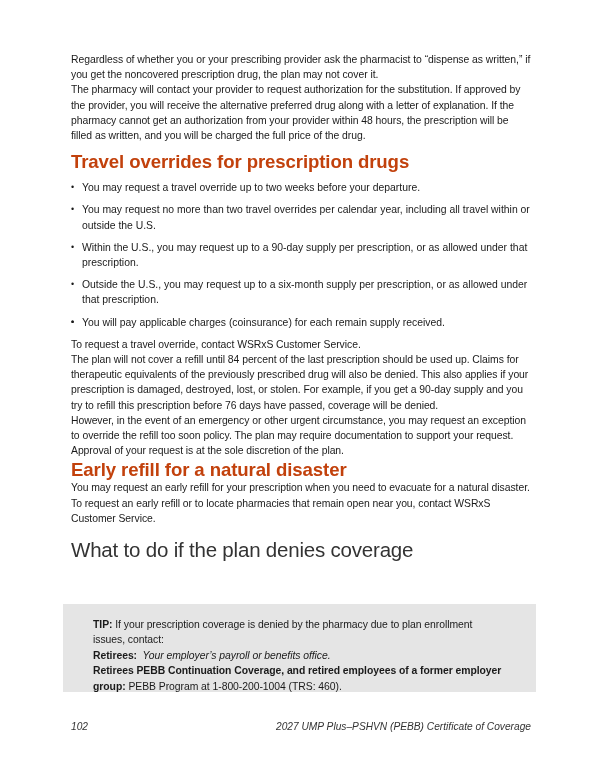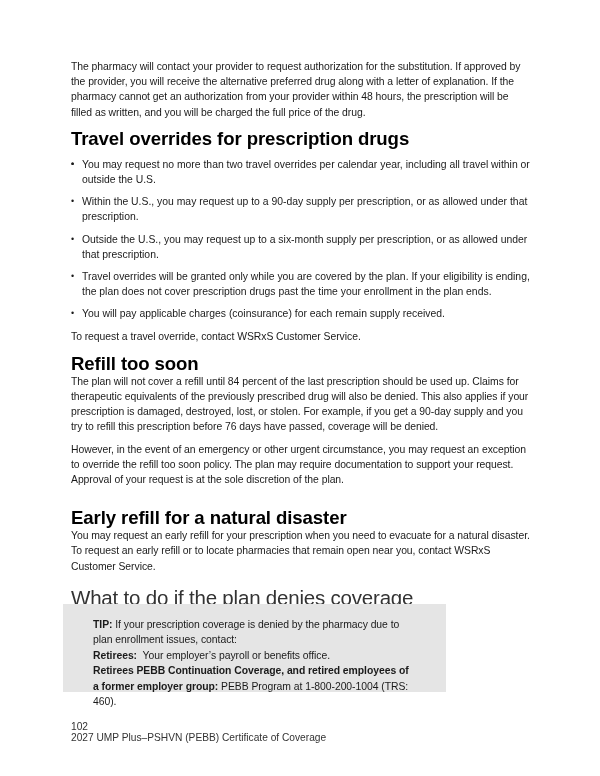--- a/index.html
+++ b/index.html
@@ -20,32 +20,32 @@
       left: 71px;
       top: 52px;
       width: 460px;
     }
     p {
       margin: 0;
       font-size: 10.4px;
       line-height: 15.2px;
       letter-spacing: -0.05px;
     }
-    .intro-p2 { margin-top: 7px; }
+    .intro-p2 { }
     h2.bold-heading {
       margin: 0;
       font-size: 18.6px;
       line-height: 21px;
       font-weight: bold;
-      color: #000000;
+      color: #c2410c;
       letter-spacing: -0.1px;
     }
     #h-travel { margin-top: 8px; }
     #h-refill { margin-top: 9px; }
-    #h-early { margin-top: 20px; }
+    #h-early { margin-top: 1px; }
     h2.light-heading {
       margin: 11px 0 0 0;
       font-size: 20.5px;
       line-height: 26px;
       font-weight: normal;
       color: #333;
       letter-spacing: -0.2px;
     }
     ul.bullets {
       list-style: none;
@@ -63,73 +63,73 @@
       position: absolute;
       left: 0;
       top: 0;
       font-size: 9px;
     }
     .after-list { margin-top: 6px; }
     .tip-box {
       position: absolute;
       left: 63px;
       top: 604px;
-      width: 383px;
+      width: 473px;
       height: 88px;
       background: #e5e5e5;
       box-sizing: border-box;
       padding: 13px 30px 0 30px;
     }
     .tip-box p {
       font-size: 10.4px;
       line-height: 15.4px;
     }
     .tip-box b { font-weight: bold; }
     .footer {
       position: absolute;
       top: 721px;
       left: 71px;
       width: 460px;
       font-size: 10.2px;
+      font-style: italic;
       color: #333;
       display: flex;
       justify-content: space-between;
-      flex-direction: column;
     }
   </style>
 </head>
 <body>
 
 <div class="page">
 
+  <p class="intro-p1">Regardless of whether you or your prescribing provider ask the pharmacist to “dispense as written,” if you get the noncovered prescription drug, the plan may not cover it.</p>
   <p class="intro-p2">The pharmacy will contact your provider to request authorization for the substitution. If approved by the provider, you will receive the alternative preferred drug along with a letter of explanation. If the pharmacy cannot get an authorization from your provider within 48 hours, the prescription will be filled as written, and you will be charged the full price of the drug.</p>
 
   <h2 id="h-travel" class="bold-heading">Travel overrides for prescription drugs</h2>
   <ul class="bullets">
-    <li><span class="bullet-dot">•</span></li>
+    <li><span class="bullet-dot">•</span><span>You may request a travel override up to two weeks before your departure.</span></li>
     <li><span class="bullet-dot">•</span><span>You may request no more than two travel overrides per calendar year, including all travel within or outside the U.S.</span></li>
     <li><span class="bullet-dot">•</span><span>Within the U.S., you may request up to a 90-day supply per prescription, or as allowed under that prescription.</span></li>
     <li><span class="bullet-dot">•</span><span>Outside the U.S., you may request up to a six-month supply per prescription, or as allowed under that prescription.</span></li>
-    <li><span class="bullet-dot">•</span><span>Travel overrides will be granted only while you are covered by the plan. If your eligibility is ending, the plan does not cover prescription drugs past the time your enrollment in the plan ends.</span></li>
+    <li><span class="bullet-dot">•</span></li>
     <li><span class="bullet-dot">•</span><span>You will pay applicable charges (coinsurance) for each remain supply received.</span></li>
   </ul>
   <p class="after-list">To request a travel override, contact WSRxS Customer Service.</p>
 
-  <h2 id="h-refill" class="bold-heading">Refill too soon</h2>
   <p>The plan will not cover a refill until 84 percent of the last prescription should be used up. Claims for therapeutic equivalents of the previously prescribed drug will also be denied. This also applies if your prescription is damaged, destroyed, lost, or stolen. For example, if you get a 90-day supply and you try to refill this prescription before 76 days have passed, coverage will be denied.</p>
   <p class="intro-p2">However, in the event of an emergency or other urgent circumstance, you may request an exception to override the refill too soon policy. The plan may require documentation to support your request. Approval of your request is at the sole discretion of the plan.</p>
 
   <h2 id="h-early" class="bold-heading">Early refill for a natural disaster</h2>
   <p>You may request an early refill for your prescription when you need to evacuate for a natural disaster. To request an early refill or to locate pharmacies that remain open near you, contact WSRxS Customer Service.</p>
 
   <h2 class="light-heading">What to do if the plan denies coverage</h2>
 </div>
 
 <div class="tip-box">
   <p><b>TIP:</b><span> If your prescription coverage is denied by the pharmacy due to plan enrollment issues, contact:</span></p>
-  <p><b>Retirees:</b><span style="white-space: pre;">  Your employer’s payroll or benefits office.</span></p>
+  <p><b>Retirees:</b><span style="white-space: pre; font-style: italic;">  Your employer’s payroll or benefits office.</span></p>
   <p><b>Retirees PEBB Continuation Coverage, and retired employees of a former employer group:</b><span> PEBB Program at 1-800-200-1004 (TRS: 460).</span></p>
 </div>
 
 <div class="footer">
   <span>102</span>
   <span>2027 UMP Plus–PSHVN (PEBB) Certificate of Coverage</span>
 </div>
 
 </body></html>

